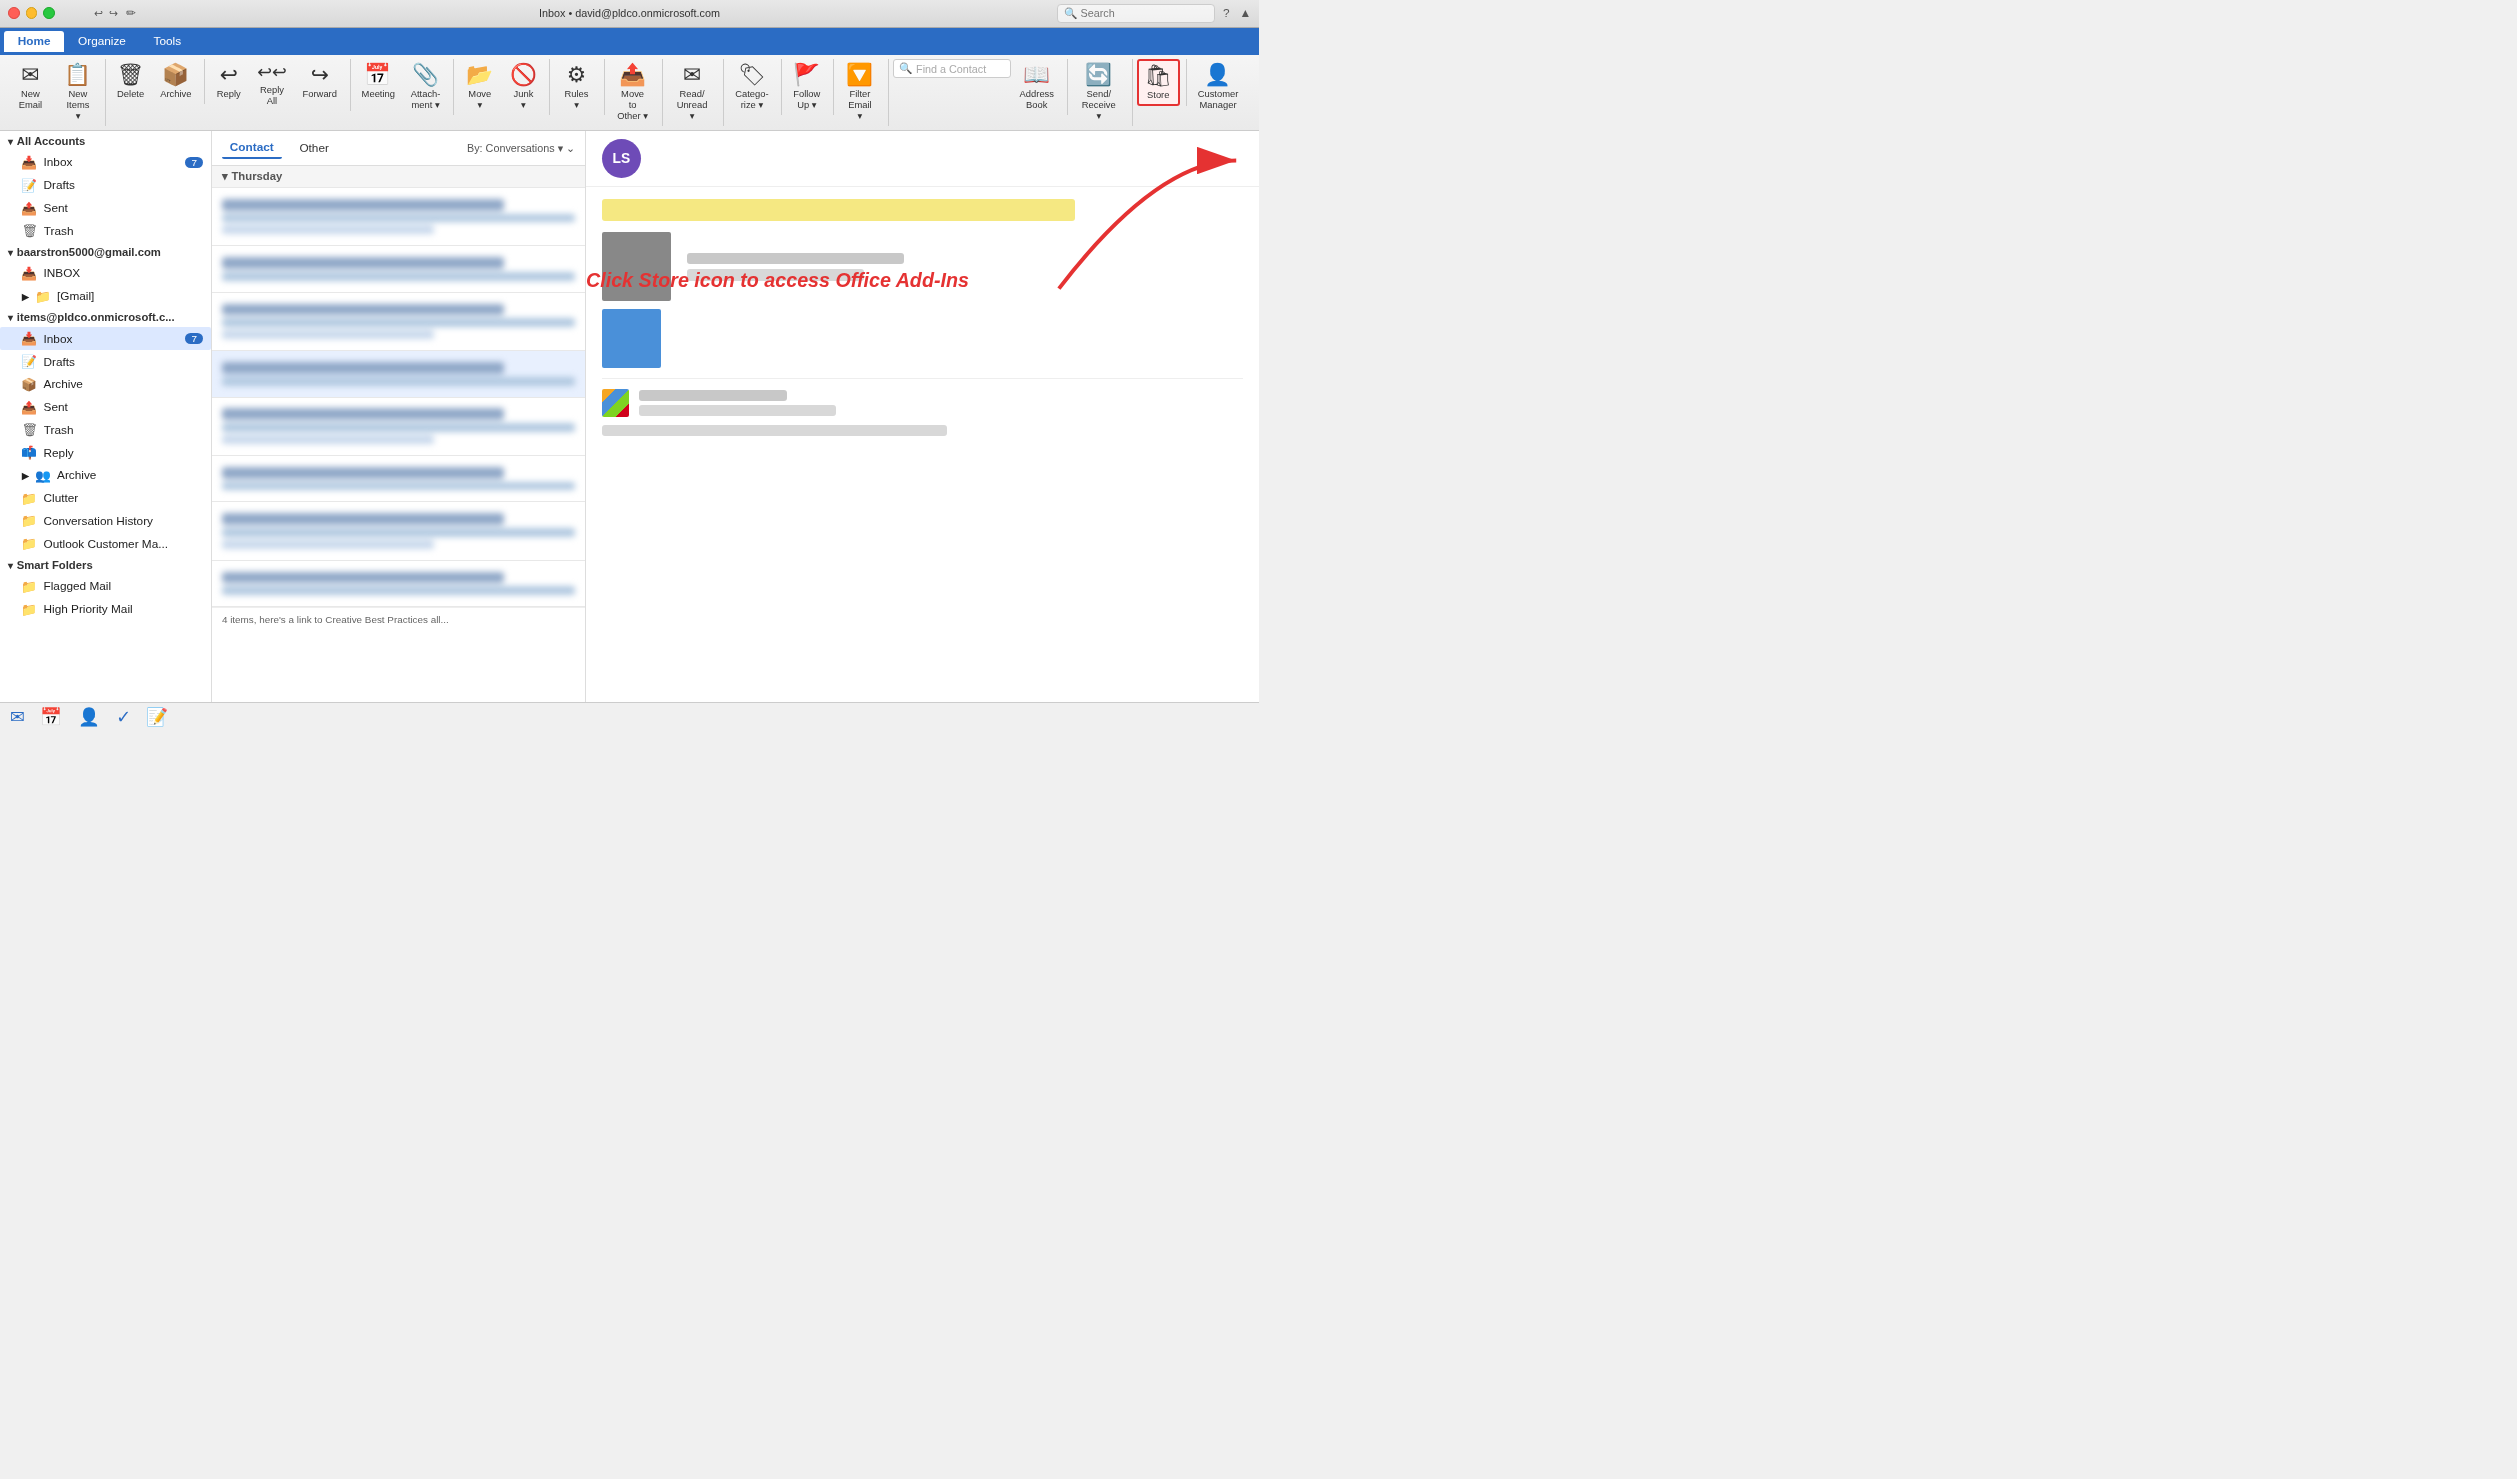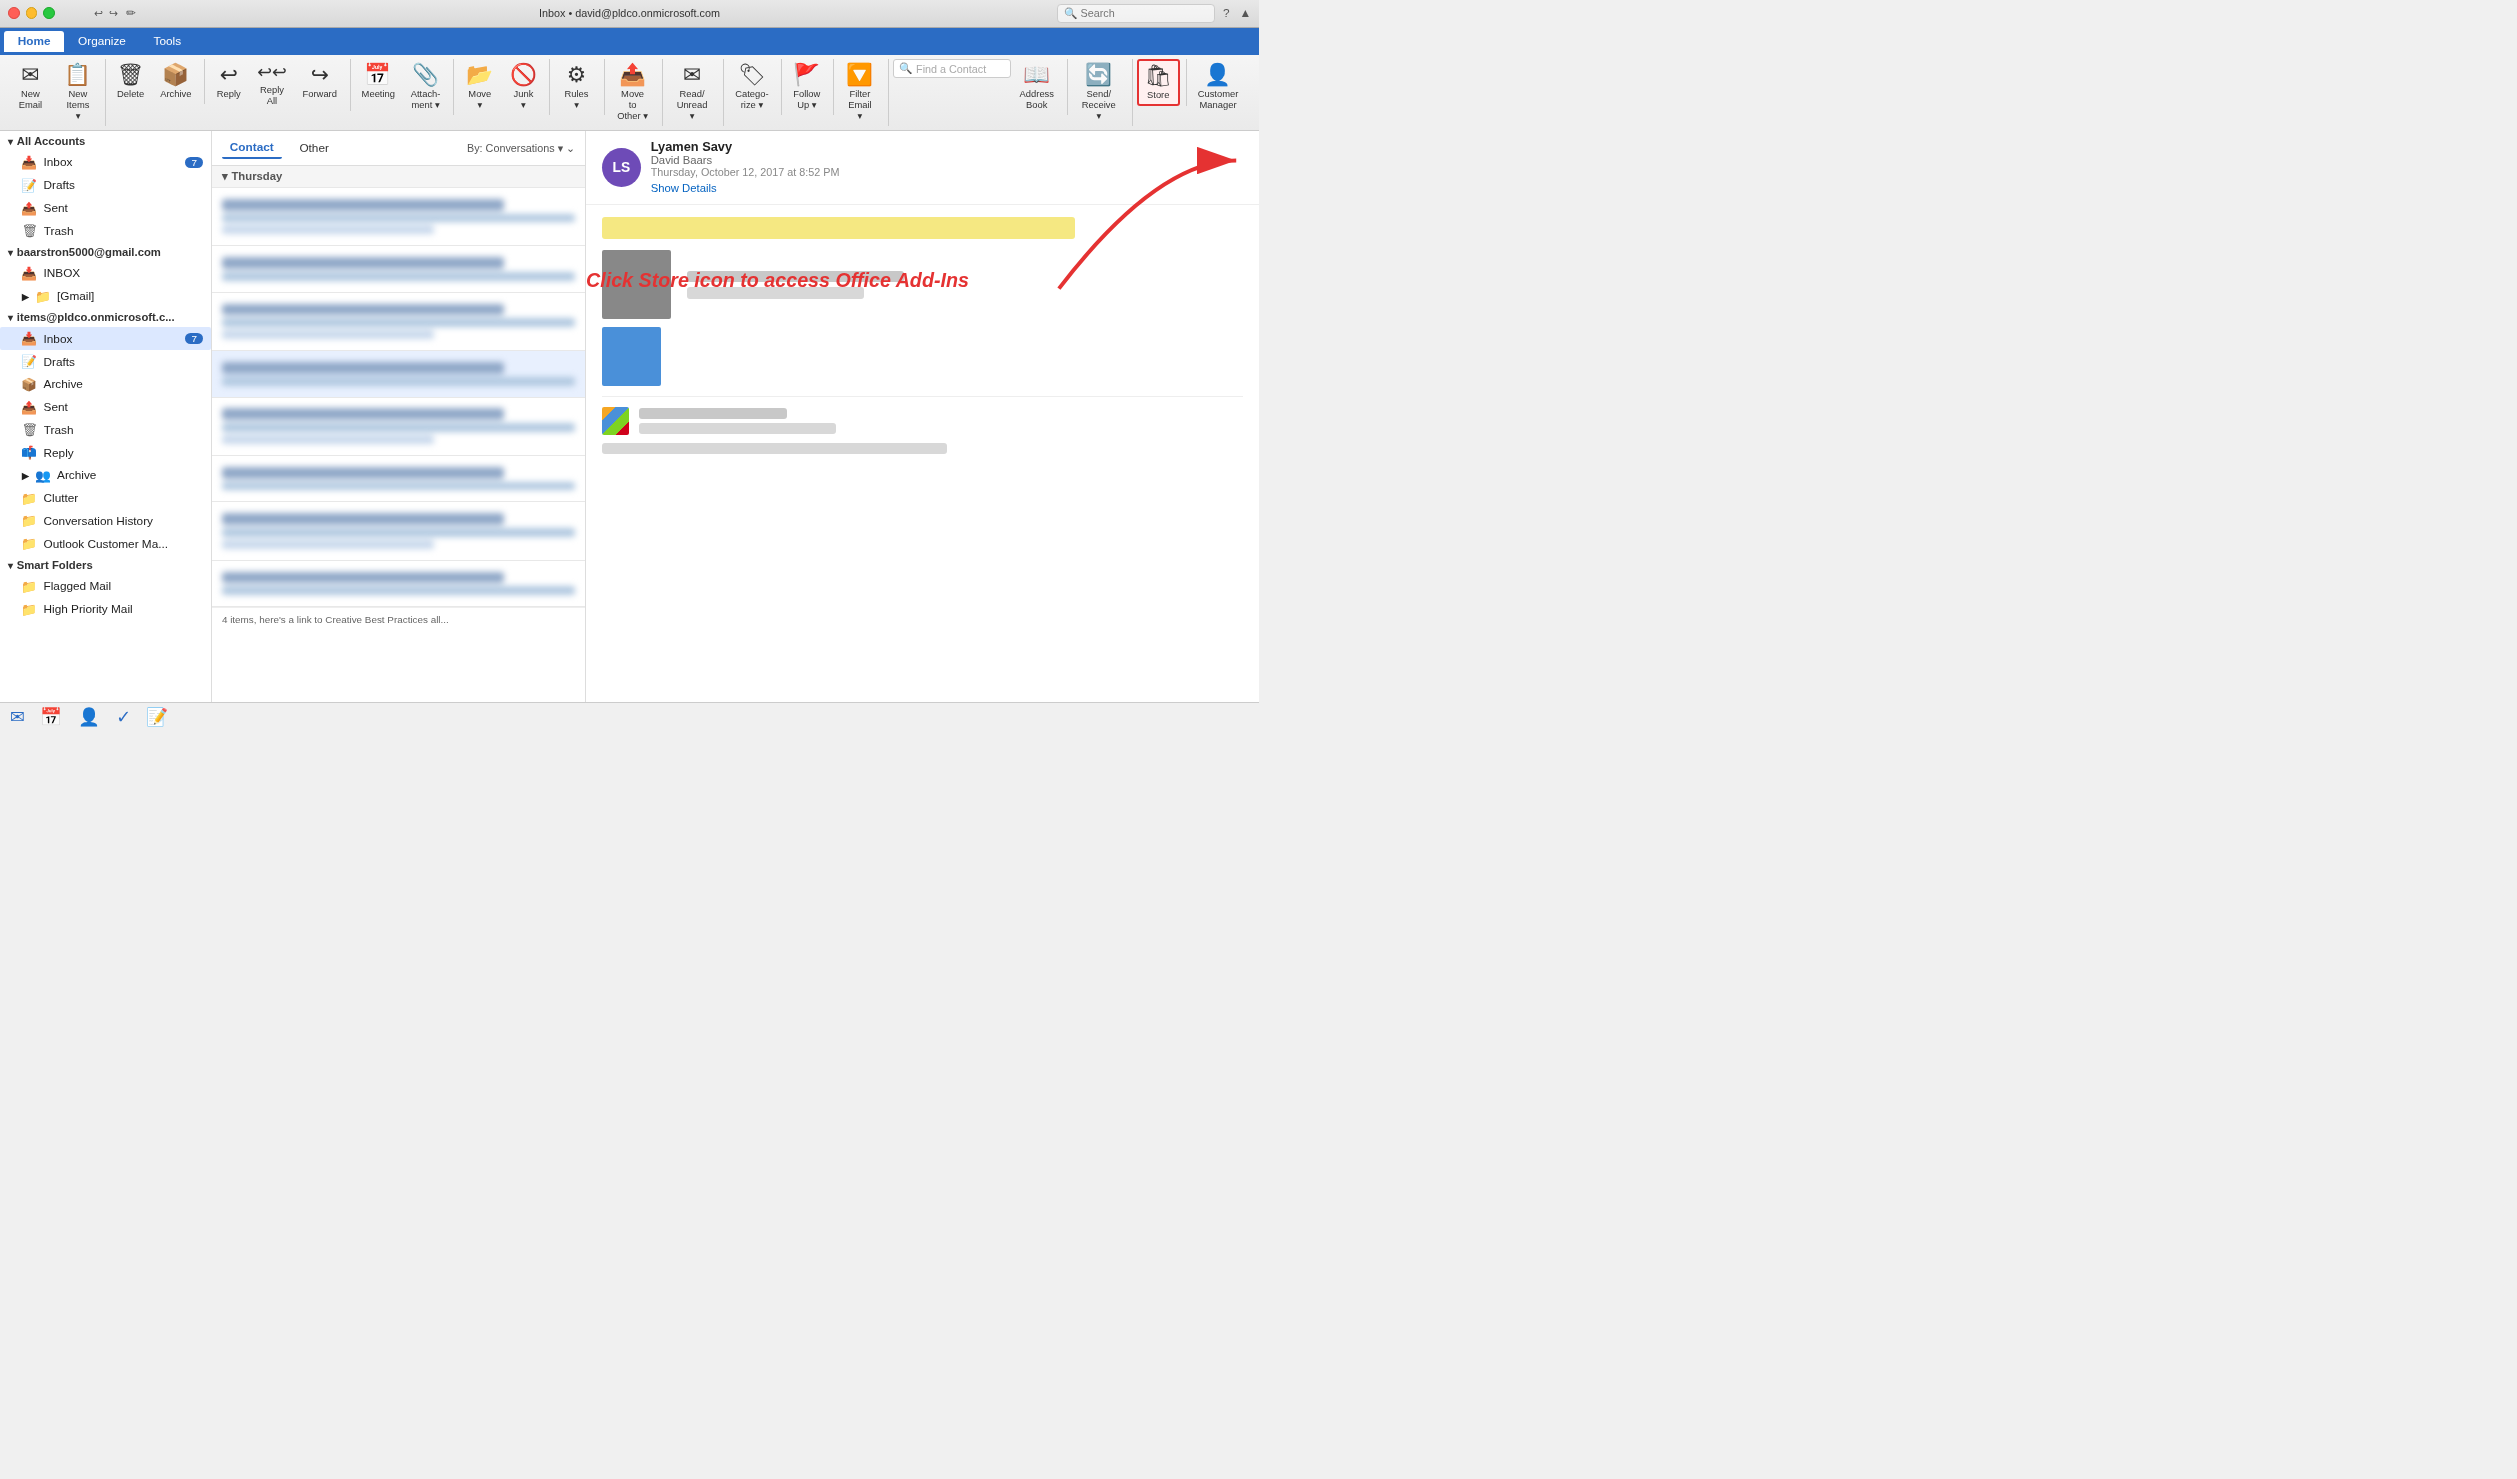--- a/index.html
+++ b/index.html
@@ -576,26 +576,20 @@
         4 items, here's a link to Creative Best Practices all...
       </div>
     </div>
   </div>
 
   <div class="email-content" style="position:relative;">
     <div class="email-meta">
       <div class="avatar-circle">
         <span>LS</span>
       </div>
-      <div class="email-meta-details">
-        <div class="email-sender-name">Lyamen Savy</div>
-        <div class="email-meta-to">David Baars</div>
-        <div class="email-meta-date">Thursday, October 12, 2017 at 8:52 PM</div>
-        <a class="email-meta-link" href="#">Show Details</a>
-      </div>
     </div>
     <div class="email-body">
 
       <div style="background:#f5e882; height:21.7px; width:473px; border-radius:3px; margin-bottom:11.8px;"></div>
 
       <div style="display:flex; align-items:center; gap:15.8px; margin:7.9px 0;">
         <div style="width:69px; height:69px; background:#888; border-radius:2px; flex-shrink:0;"></div>
         <div style="flex:1;">
           <div style="height:11.8px; background:#c8c8c8; border-radius:3px; margin-bottom:4.9px; width:217px;"></div>
           <div style="height:11.8px; background:#d8d8d8; border-radius:3px; width:177px;"></div>

